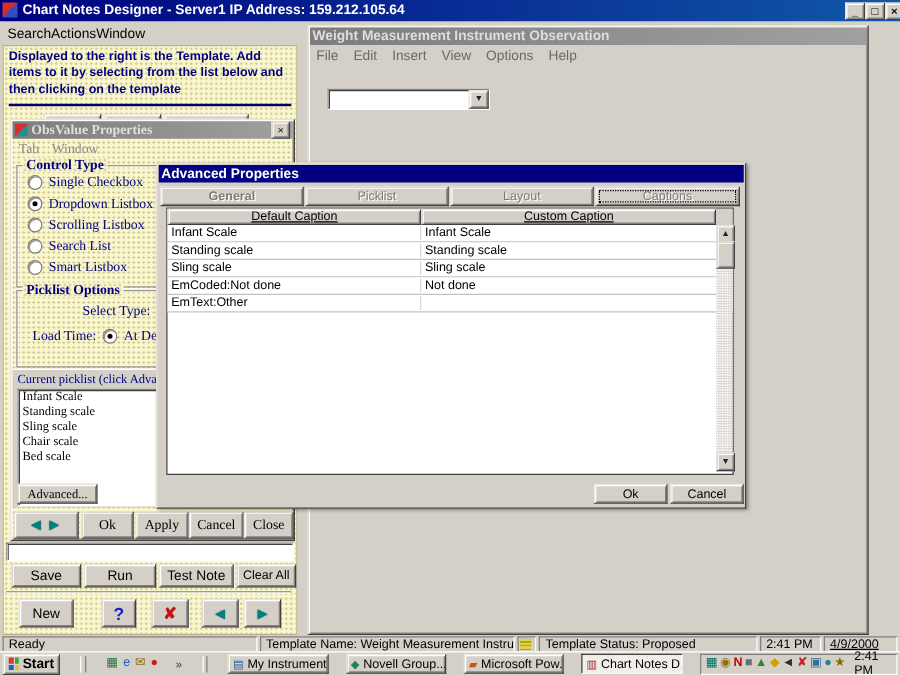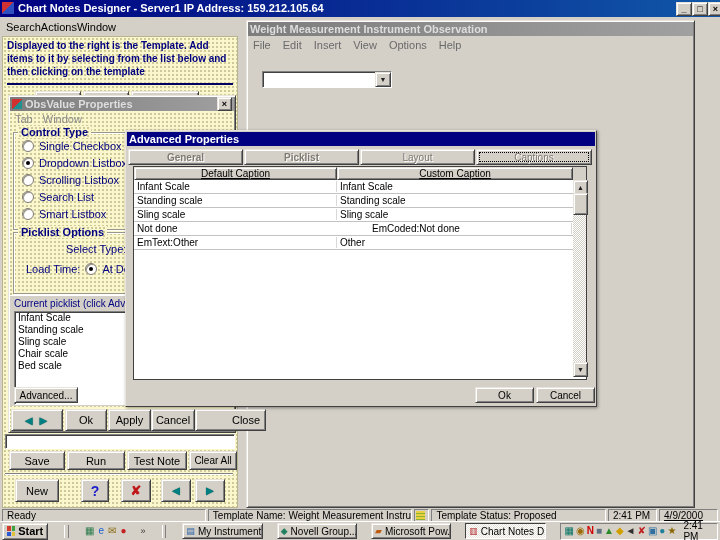--- a/index.html
+++ b/index.html
@@ -113,21 +113,21 @@
       <span>Insert</span>
       <span>View</span>
       <span>Options</span>
       <span>Help</span>
     </div>
     <div class="abs sunken" style="left:15px;top:50px;width:128px;height:15px;">
       <span class="abs raised btn" style="right:0;top:0;width:14px;height:13px;font-size:7px;color:#222;">▼</span>
     </div>
   </div>
 
-  <div class="abs raised dots" style="left:8px;top:95px;width:226px;height:336px;z-index:3;">
+  <div class="abs raised dots" style="left:8px;top:95px;width:226px;height:336px;z-index:3;font-family:Liberation Serif, serif;">
     <div class="tb inactive" style="margin:1px;">
       <span style="width:10px;height:10px;background:linear-gradient(135deg,#d03030 50%,#209090 50%);margin-right:3px;"></span>
       <span>ObsValue Properties</span>
       <span class="raised tbtn" style="margin-left:auto;width:13px;">×</span>
     </div>
     <div class="menu-row" style="height:13px;color:#8a8a8a;gap:10px;">
       <span>Tab</span>
       <span>Window</span>
     </div>
 
@@ -185,29 +185,29 @@
     </div>
     <div class="abs raised btn" style="left:5px;top:291px;width:62px;height:14px;font-size:10px;">Advanced...</div>
 
     <div class="abs raised btn arrow" style="left:2px;top:313px;width:50px;height:20px;font-size:13px;letter-spacing:2px;">
         <span>◄</span>
         <span>►</span>
       </div>
     <div class="abs raised btn" style="left:56px;top:313px;width:40px;height:20px;">Ok</div>
     <div class="abs raised btn" style="left:99px;top:313px;width:41px;height:20px;">Apply</div>
     <div class="abs raised btn" style="left:142px;top:313px;width:42px;height:20px;">Cancel</div>
-    <div class="abs raised btn" style="left:186px;top:313px;width:38px;height:20px;padding-left:31px;">Close</div>
+    <div class="abs raised btn" style="left:186px;top:313px;width:38px;height:20px;">Close</div>
   </div>
 
   <div class="abs raised" style="left:125px;top:130px;width:470px;height:275px;z-index:4;box-shadow:1px 1px 3px rgba(0,0,0,.4);">
     <div class="tb active" style="margin:1px;background:#000080;">
       <span>Advanced Properties</span>
     </div>
     <div class="abs raised btn tabbtn" style="left:2px;top:18px;width:113px;height:14px;font-weight:bold;">General</div>
-    <div class="abs raised btn tabbtn" style="left:118px;top:18px;width:113px;height:14px;font-weight:bold;">Picklist</div>
+    <div class="abs raised btn tabbtn" style="left:118px;top:18px;width:113px;height:14px;">Picklist</div>
     <div class="abs raised btn tabbtn" style="left:234px;top:18px;width:113px;height:14px;">Layout</div>
     <div class="abs raised btn tabbtn focus" style="left:350px;top:18px;width:114px;height:14px;">Captions</div>
 
     <div class="abs" style="left:7px;top:35px;width:452px;height:212px;border:1px solid #404040;background:#fff;">
       <div style="display:flex;height:13px;">
         <div class="raised th" style="width:202px;">Default Caption</div>
         <div class="raised th" style="width:235px;">Custom Caption</div>
         <div style="width:13px;background:#d4d0c8;"></div>
       </div>
       <div class="trow">
@@ -216,26 +216,25 @@
       </div>
       <div class="trow">
         <span class="tcell" style="width:199px;border-right:1px solid #d8d8d8;">Standing scale</span>
         <span class="tcell" style="width:232px;">Standing scale</span>
       </div>
       <div class="trow">
         <span class="tcell" style="width:199px;border-right:1px solid #d8d8d8;">Sling scale</span>
         <span class="tcell" style="width:232px;">Sling scale</span>
       </div>
       <div class="trow">
+        <span class="tcell" style="width:199px;border-right:1px solid #d8d8d8;">EmCoded:Not done</span>
         <span class="tcell" style="width:232px;">Not done</span>
-        <span class="tcell" style="width:199px;border-right:1px solid #d8d8d8;">EmCoded:Not done</span>
       </div>
       <div class="trow">
         <span class="tcell" style="width:199px;border-right:1px solid #d8d8d8;">EmText:Other</span>
-        <span class="tcell" style="width:232px;">Other</span>
       </div>
 
       <div class="abs" style="right:0;top:13px;width:13px;height:197px;background:repeating-conic-gradient(#fff 0 25%,#d4d0c8 0 50%) 0 0/2px 2px;">
         <div class="raised sb-btn" style="position:absolute;top:0;left:0;">▲</div>
         <div class="raised" style="position:absolute;top:13px;left:0;width:13px;height:20px;"></div>
         <div class="raised sb-btn" style="position:absolute;bottom:0;left:0;">▼</div>
       </div>
     </div>
 
     <div class="abs raised btn" style="left:349px;top:256px;width:57px;height:14px;font-size:10px;">Ok</div>

